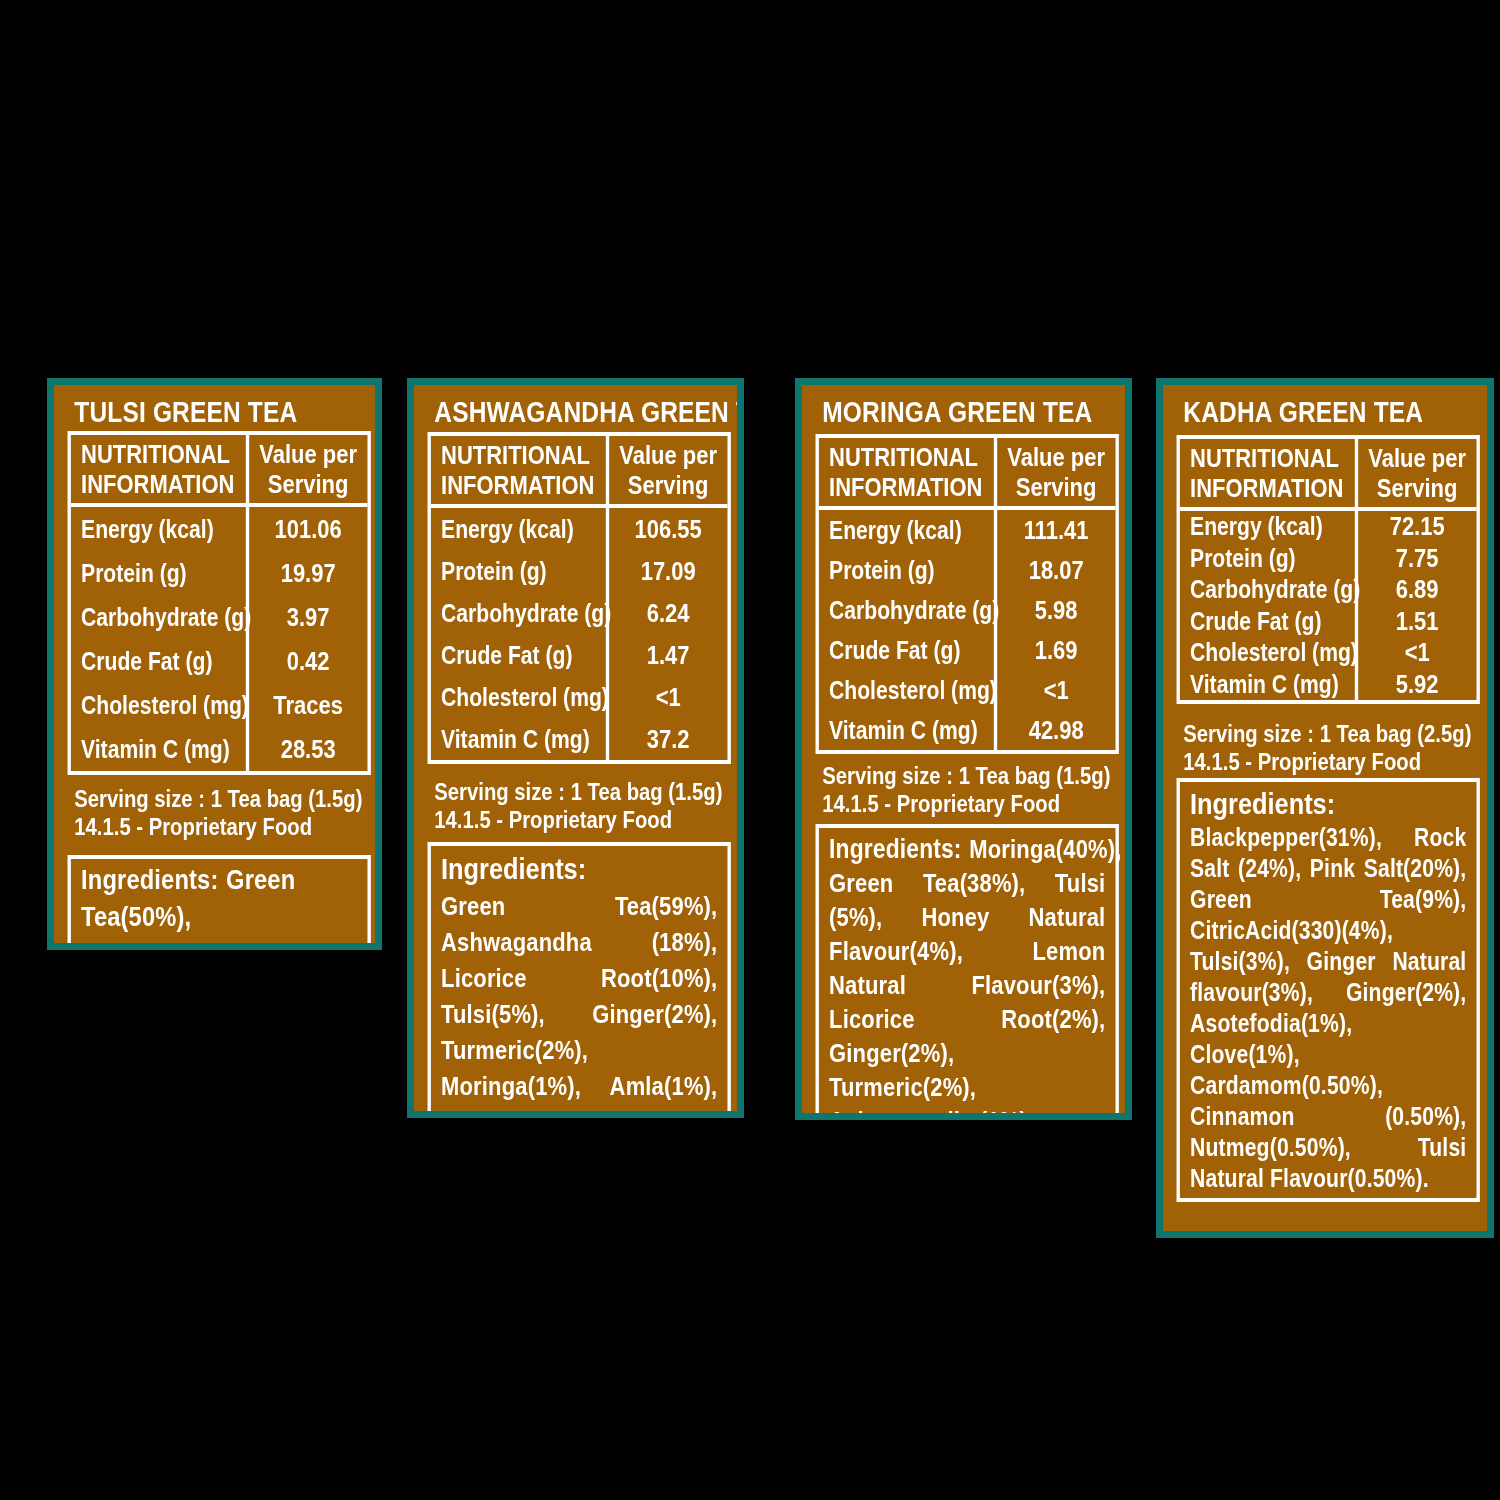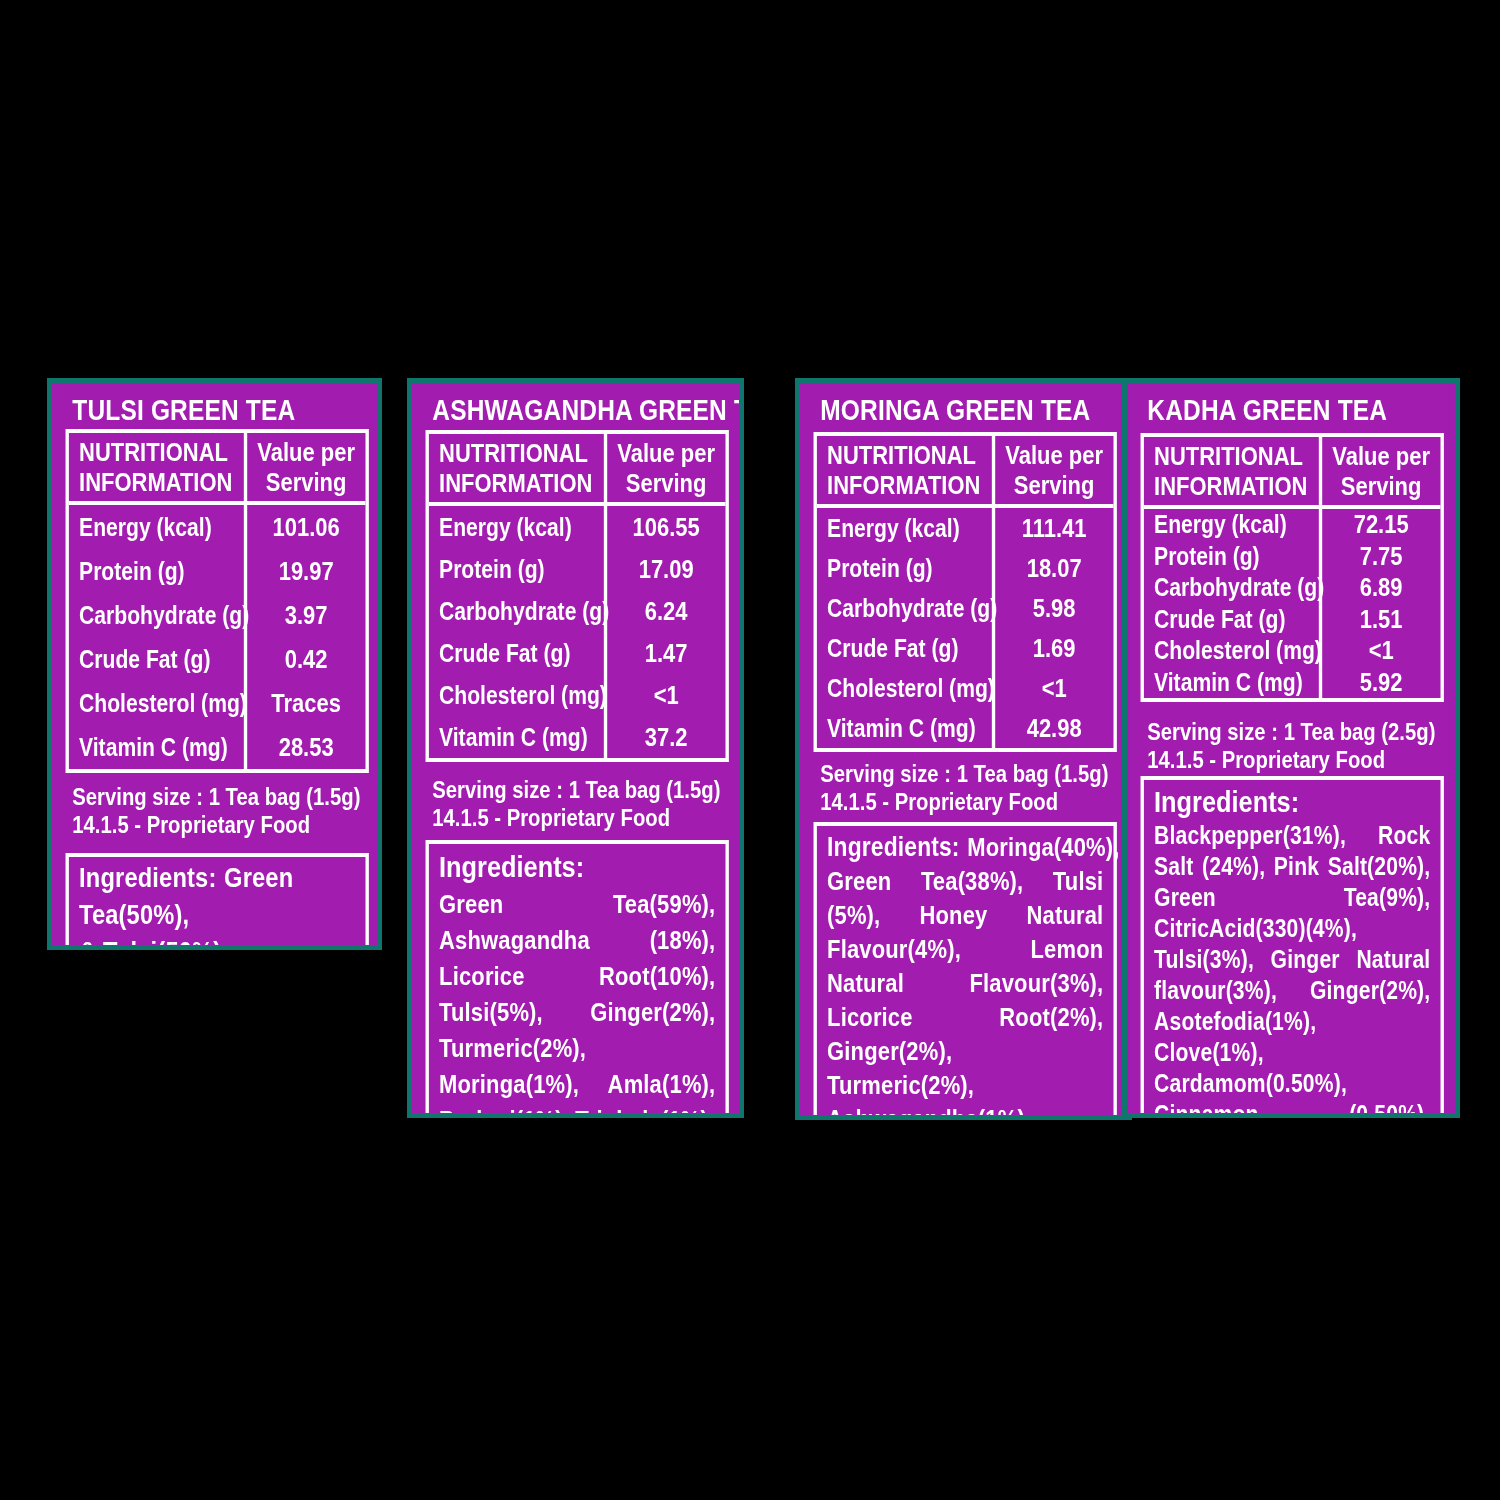--- a/index.html
+++ b/index.html
@@ -12,28 +12,28 @@
   }
   #canvas {
     position: relative;
     width: 1500px; height: 1500px;
     background: #000;
     overflow: hidden;
   }
   .panel {
     position: absolute;
     top: 378px;
-    background: #a21caf;
-    border: 5px solid #0f766e;
+    background: #a16207;
+    border: 7px solid #0f766e;
     overflow: hidden;
   }
   #p1 { left: 47px;   width: 335px; height: 572px; }
   #p2 { left: 407px;  width: 337px; height: 740px; }
   #p3 { left: 765px;  width: 337px; height: 742px; margin-left: 30px; }
-  #p4 { left: 1122px; width: 338px; height: 740px; }
+  #p4 { left: 1156px; width: 338px; height: 860px; }
 
   
   .scale {
     width: 391px;
     transform: scaleX(0.845);
     transform-origin: 0 0;
   }
 
   .title {
     margin: 10px 0 0 24px;

